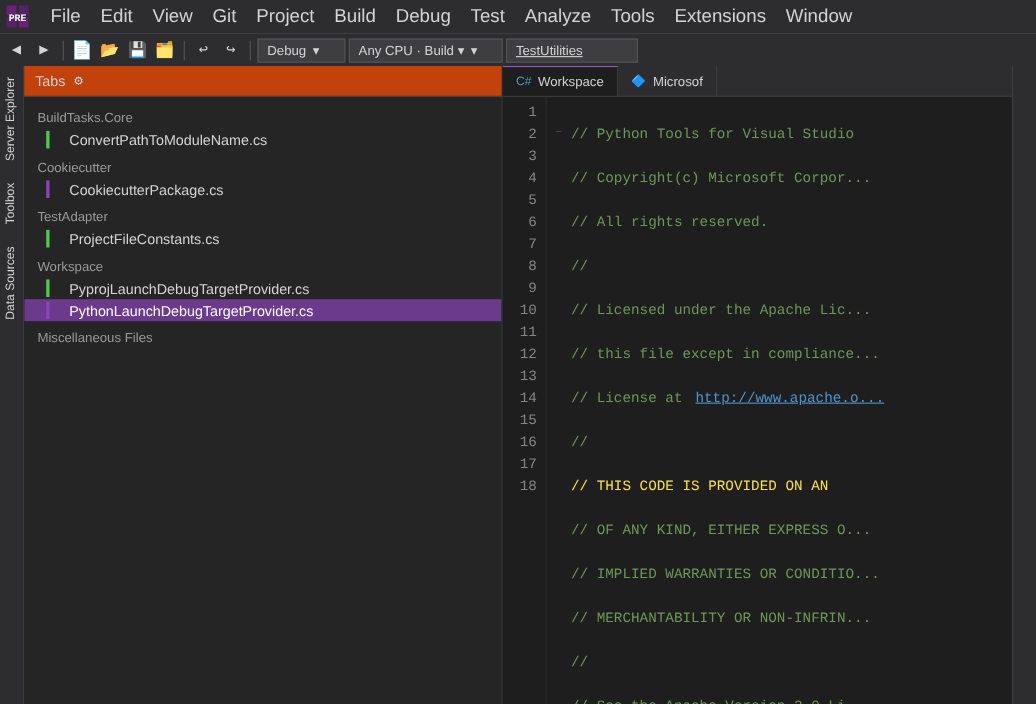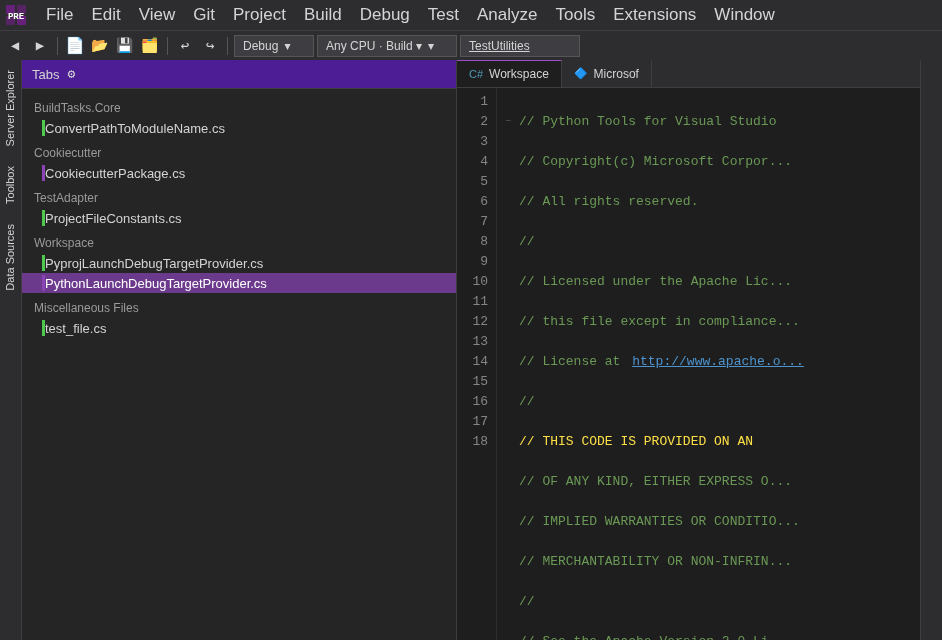--- a/index.html
+++ b/index.html
@@ -116,21 +116,21 @@
     .side-panel {
       width: 435px;
       background: #252526;
       display: flex;
       flex-direction: column;
       flex-shrink: 0;
       border-right: 1px solid #3e3e42;
     }
 
     .tabs-header {
-      background: #4c1d95;
+      background: #c2410c;
       padding: 6px 10px;
       display: flex;
       align-items: center;
       gap: 8px;
       border-bottom: 1px solid #3e3e42;
     }
     .tabs-title {
       font-size: 13px;
       color: #d4d4d4;
       font-family: 'Segoe UI', sans-serif;
@@ -153,21 +153,21 @@
       font-family: 'Segoe UI', sans-serif;
     }
     .tree-item {
       display: flex;
       align-items: center;
       padding: 2px 12px 2px 20px;
       cursor: pointer;
       color: #d4d4d4;
       font-size: 13px;
       font-family: 'Segoe UI', sans-serif;
-      gap: 0;
+      gap: 18px;
     }
     .tree-item.active {
       background: #6b3a8c;
       color: #ffffff;
     }
     .tree-item-icon {
       width: 3px;
       height: 16px;
       flex-shrink: 0;
     }
@@ -353,24 +353,20 @@
       <div class="tree-item">
         <div class="tree-item-icon green"></div>
         <span>PyprojLaunchDebugTargetProvider.cs</span>
       </div>
       <div class="tree-item active">
         <div class="tree-item-icon purple"></div>
         <span>PythonLaunchDebugTargetProvider.cs</span>
       </div>
 
       <div class="tree-group-label">Miscellaneous Files</div>
-      <div class="tree-item">
-        <div class="tree-item-icon green"></div>
-        <span>test_file.cs</span>
-      </div>
     </div>
   </div>
 
   <div class="editor-area">
     <div class="editor-tab-bar">
       <div class="editor-tab active">
         <span class="editor-tab-icon">C#</span>
         <span>Workspace</span>
       </div>
       <div class="editor-tab">

